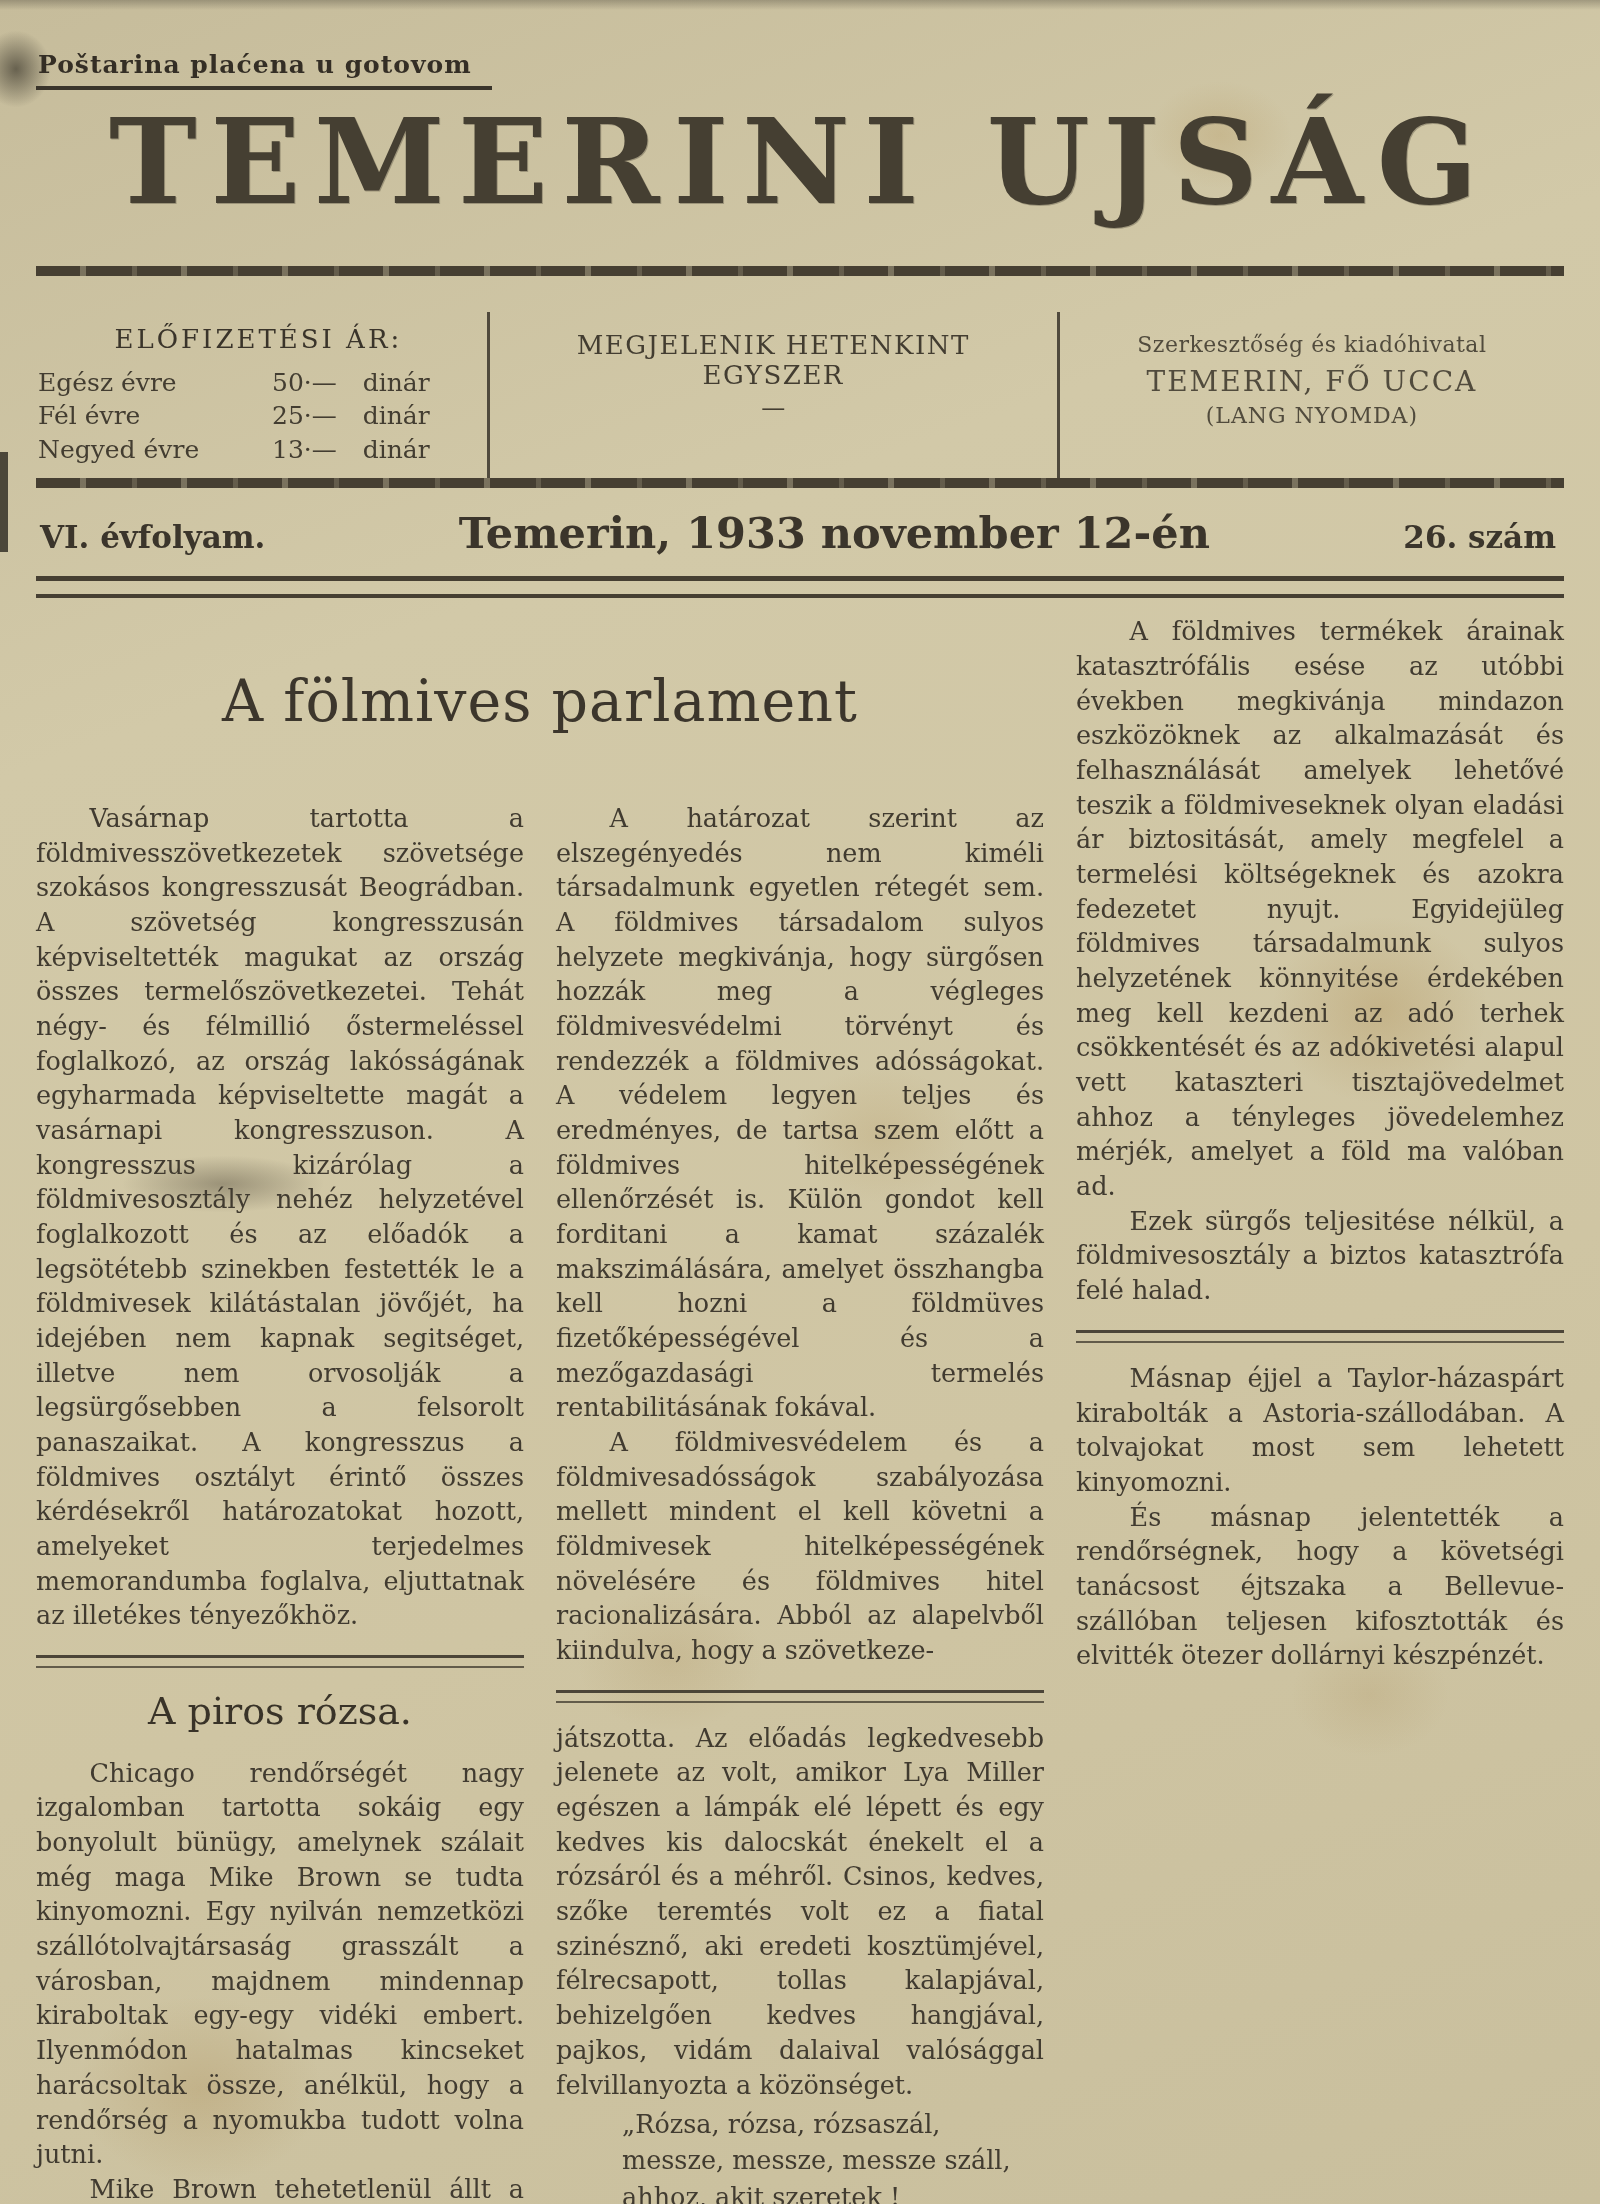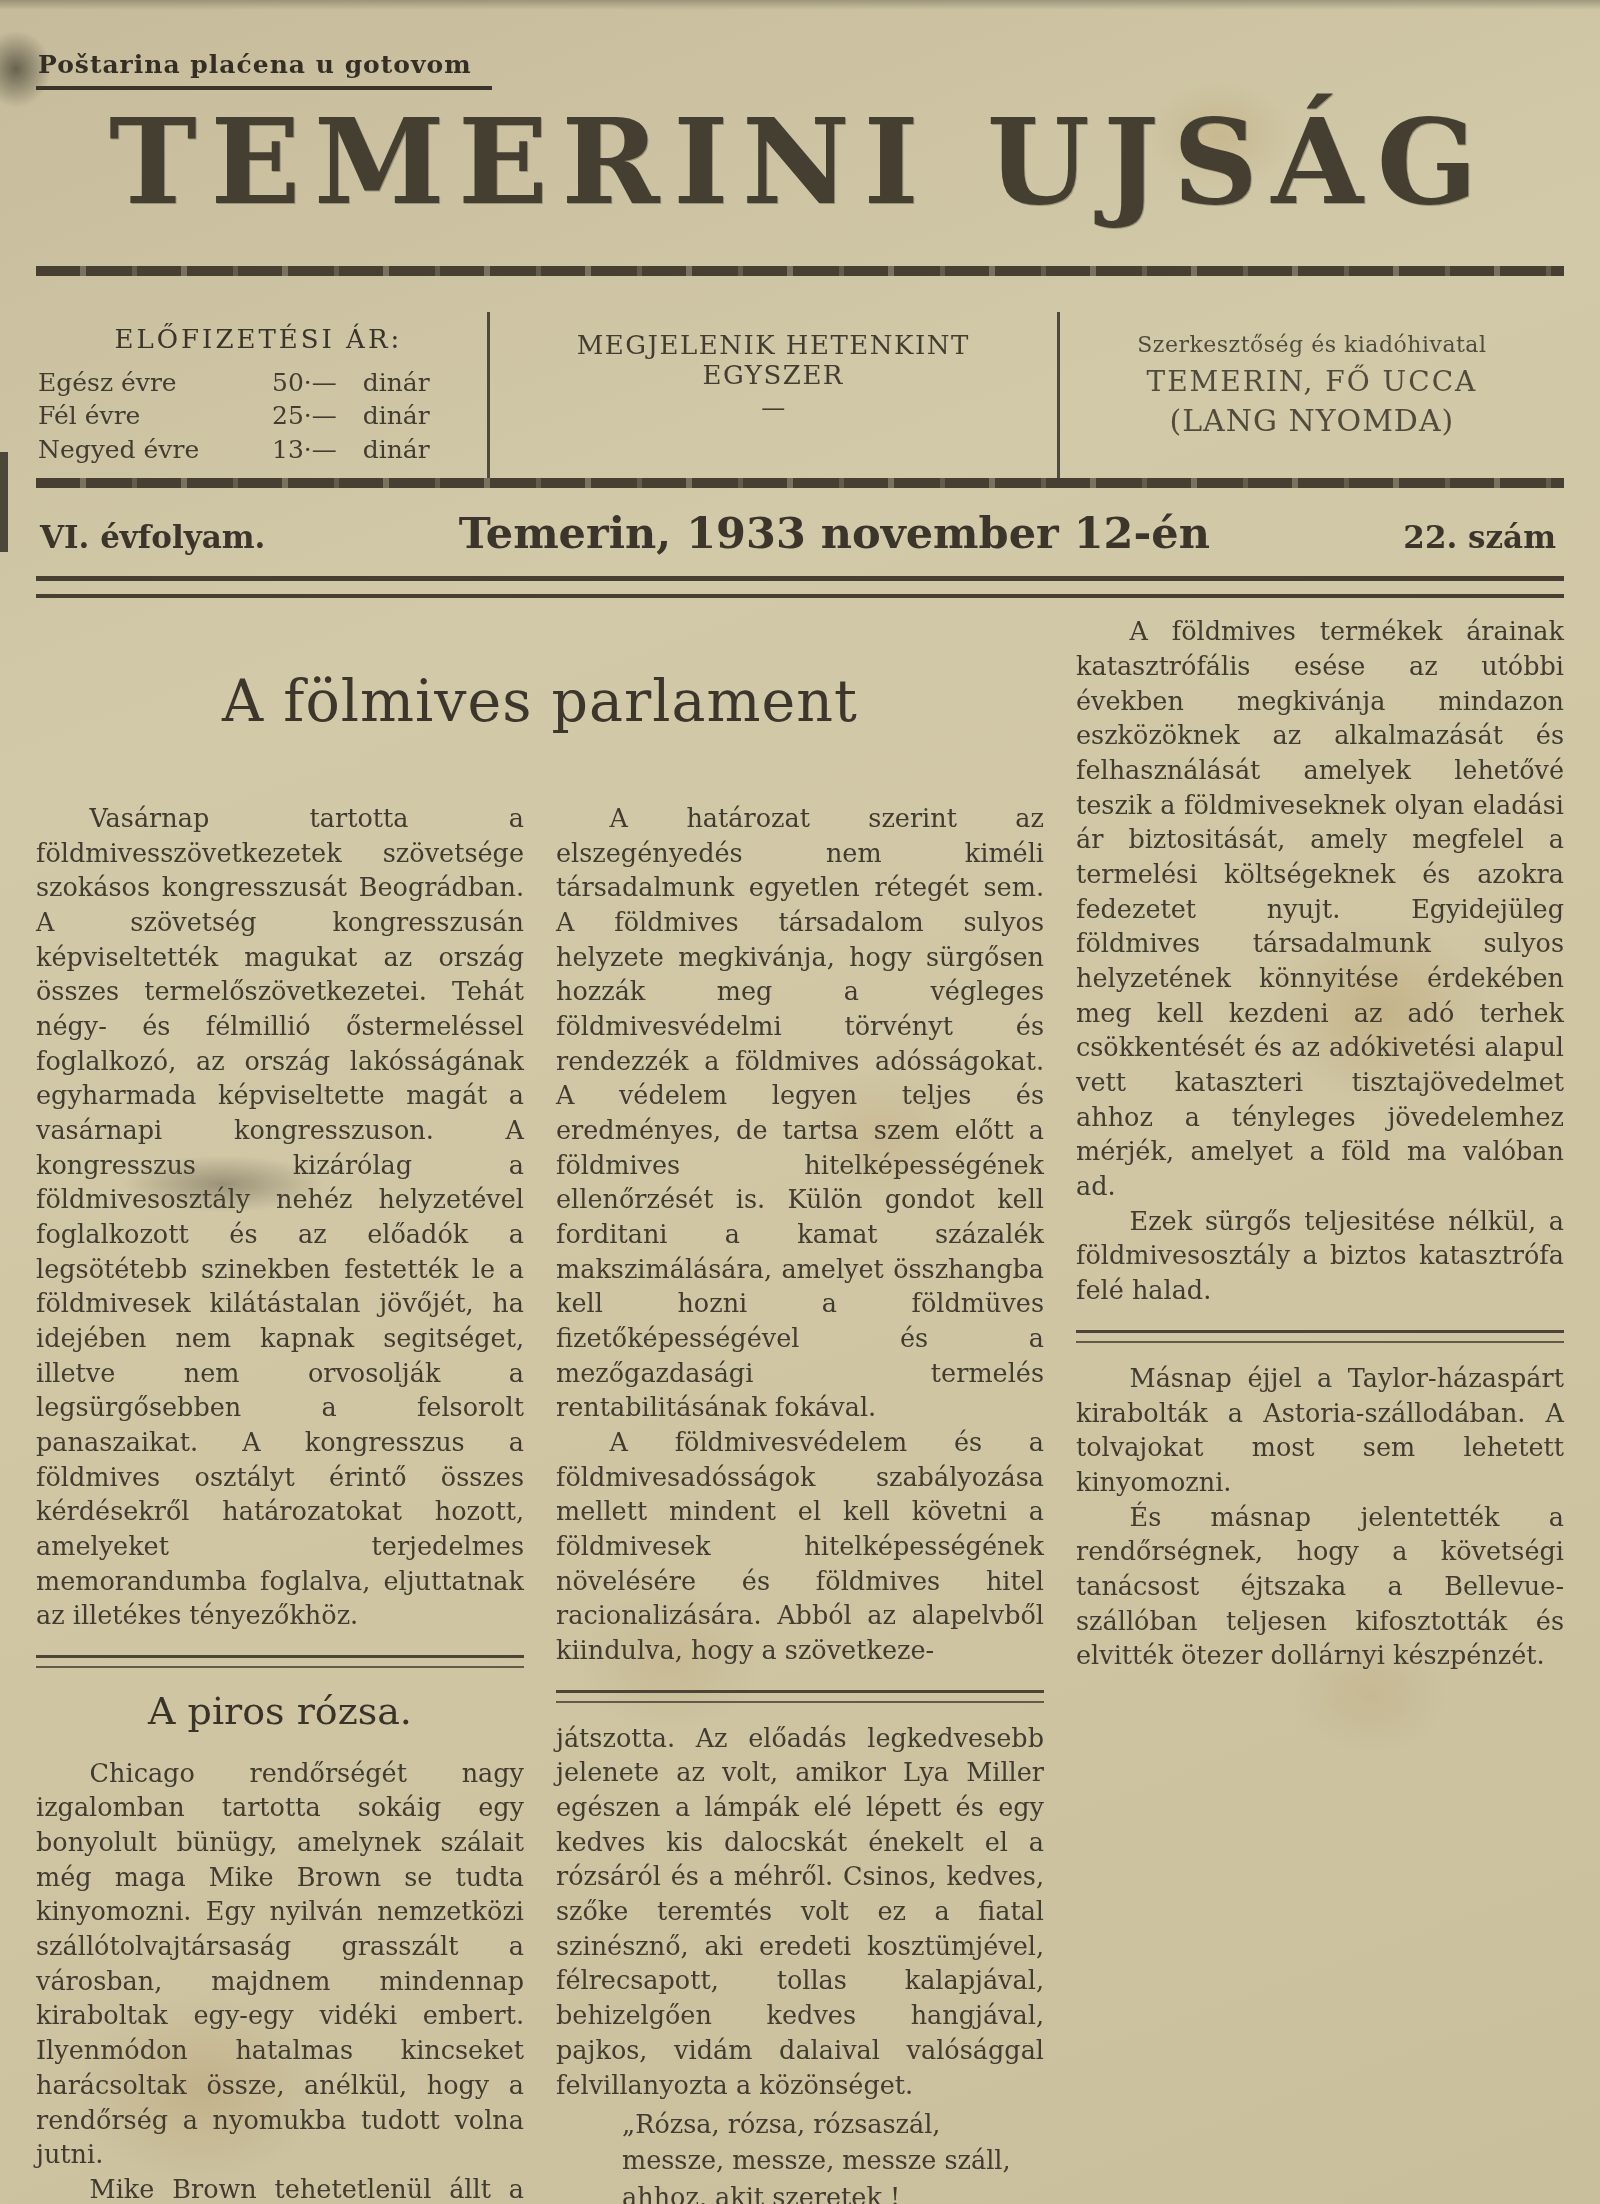--- a/index.html
+++ b/index.html
@@ -66,21 +66,21 @@
   .sub-label { flex: 1; text-align: left; }
   .sub-price { width: 92px; text-align: right; }
   .sub-unit  { width: 116px; text-align: left; padding-left: 26px; }
 
   .freq-line1 { font-size: 26px; letter-spacing: 1.5px; }
   .freq-dash  { font-size: 24px; margin: 4px 0 2px; }
   .freq-line2 { font-size: 28px; font-weight: bold; letter-spacing: 1px; margin-top: 8px; }
 
   .ed-line1 { font-size: 22px; letter-spacing: 0.5px; }
   .ed-line2 { font-size: 28px; letter-spacing: 2px; margin-top: 8px; }
-  .ed-line3 { font-size: 30px; letter-spacing: 1px; margin-top: 5px; }
+  .ed-line3 { font-size: 22px; letter-spacing: 1px; margin-top: 5px; }
 
   .dateline {
     display: flex; justify-content: space-between; align-items: baseline;
     padding: 20px 8px 18px 4px; font-weight: bold; color: #3b352b;
   }
   .dl-volume { font-size: 31px; }
   .dl-date   { font-size: 43px; }
   .dl-issue  { font-size: 31px; }
 
   
@@ -162,21 +162,21 @@
         <div class="ed-line3">(LANG NYOMDA)</div>
       </div>
 
     </div>
 
     <div class="rule rule-thick mottled"></div>
 
     <div class="dateline">
       <span class="dl-volume">VI. évfolyam.</span>
       <span class="dl-date">Temerin, 1933 november 12-én</span>
-      <span class="dl-issue">22. szám</span>
+      <span class="dl-issue">26. szám</span>
     </div>
 
     <div class="rule-double mottled"></div>
 
     <div class="content">
 
       <h2 class="headline">A fölmives parlament</h2>
 
       <div class="newscol col-1">
         <div>

